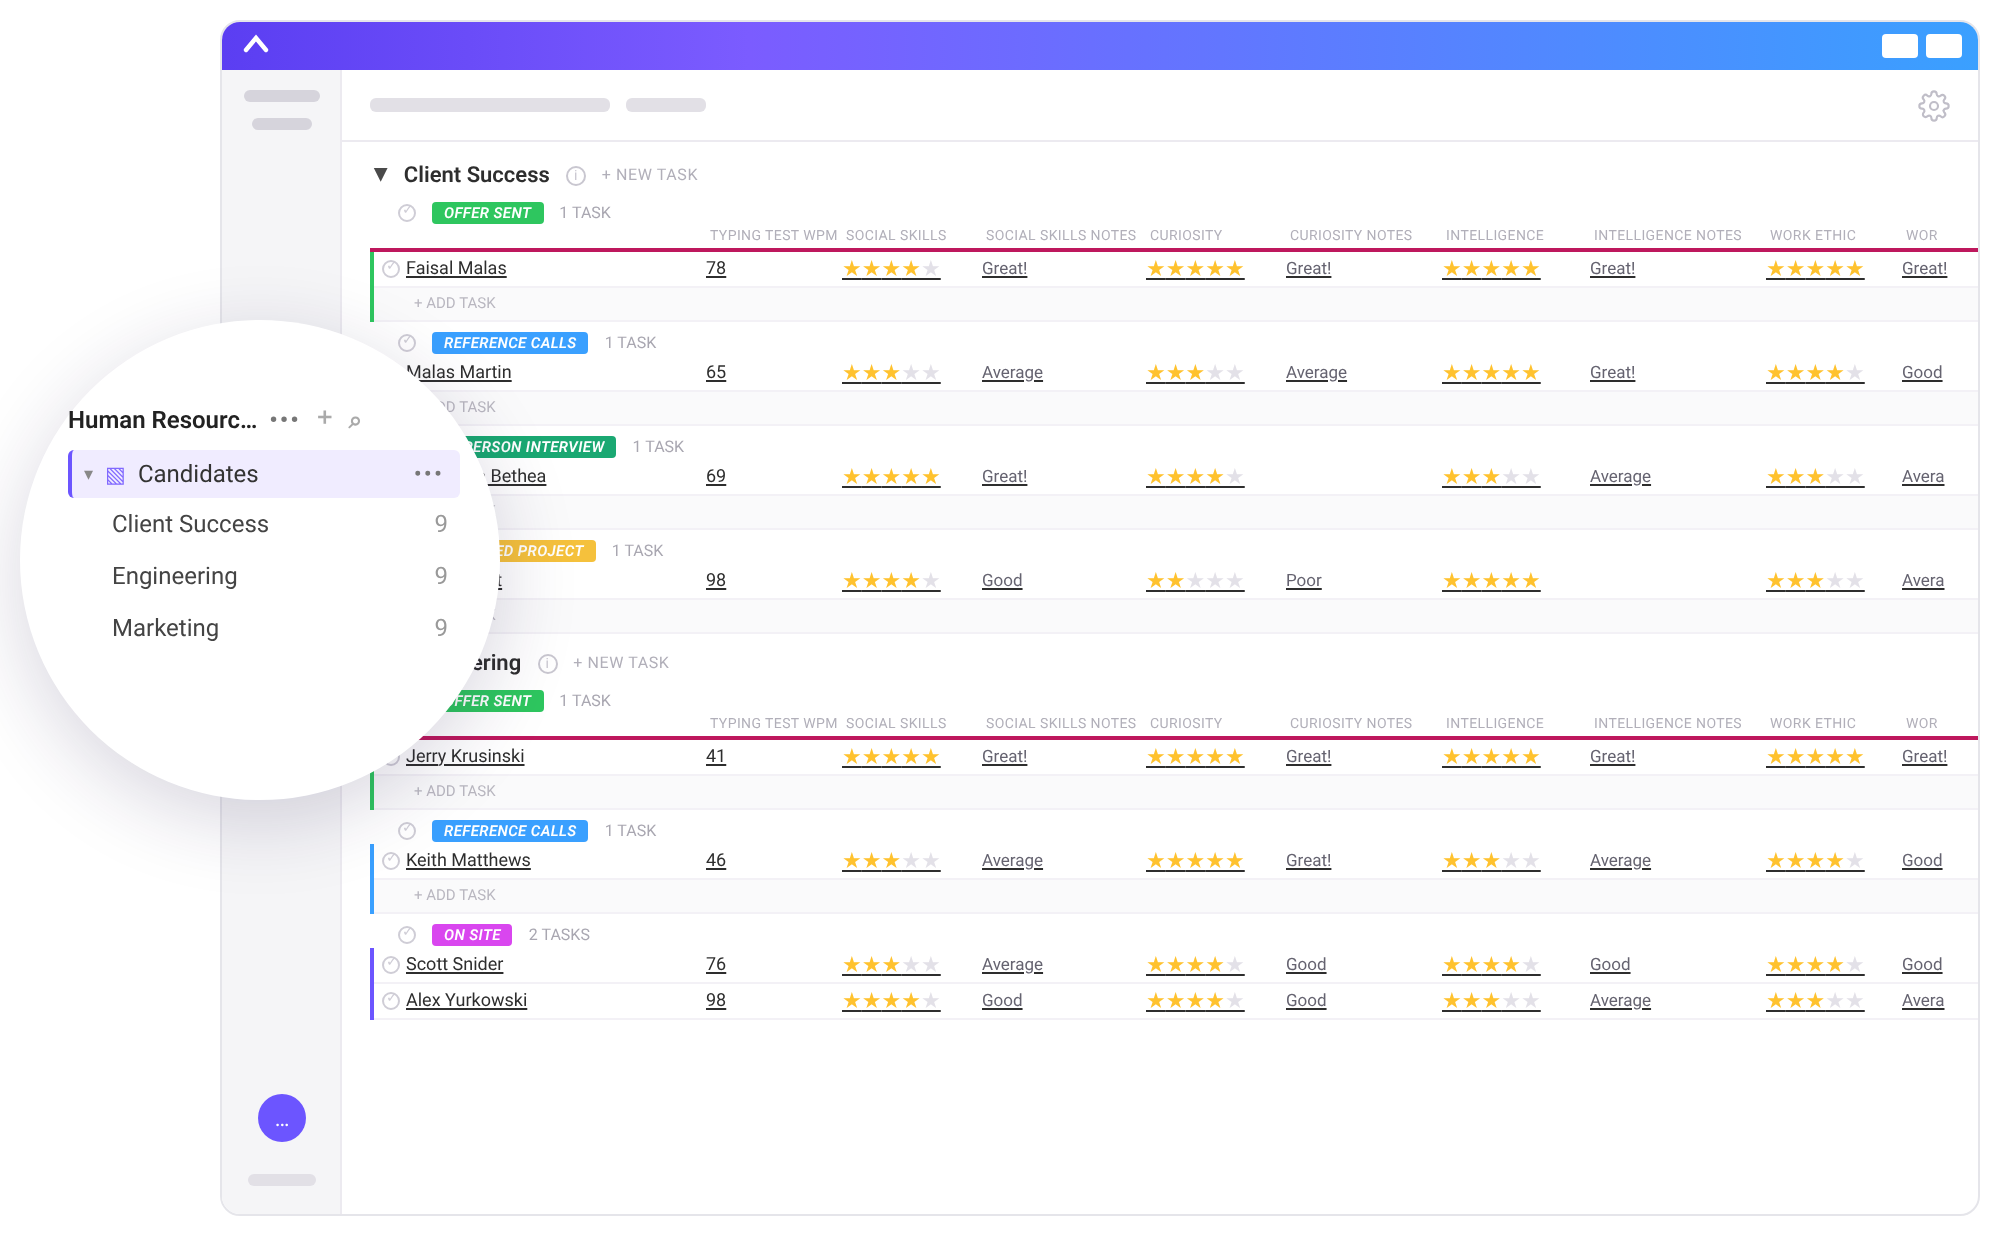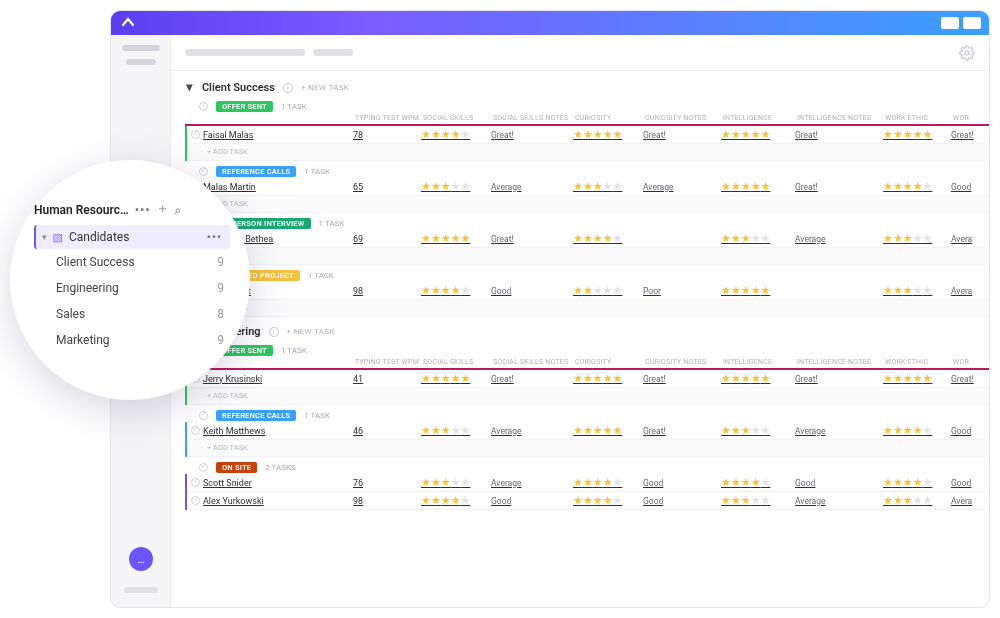--- a/index.html
+++ b/index.html
@@ -55,21 +55,21 @@
   .group-title { font-weight:600; color:#2e2e2e; font-size:11px; }
   .info-dot { width:10px; height:10px; border:1px solid #c9c7d0; border-radius:50%; display:inline-flex; align-items:center; justify-content:center; font-size:7px; color:#c9c7d0; }
   .new-task { font-size:8px; color:#b1afb9; letter-spacing: .3px; }
 
   .status-block { margin-bottom: 2px; }
   .status-row {
     display:flex; align-items:center; gap:8px; padding: 3px 0 1px 14px;
     color:#a9a7b1; font-size:8px;
   }
   .status-chip {
-    padding: 1px 6px; border-radius: 2px; color:#fff; font-size:7.5px; font-weight:600; letter-spacing:.2px;
+    padding: 1px 6px; border-radius: 2px; color:#fff; font-size:7.5px; font-weight:600; letter-spacing:.2px;font-style:italic;
   }
   .headers {
     display:grid;
     grid-template-columns: 16px 150px 68px 70px 82px 70px 78px 74px 88px 68px 40px;
     gap: 0;
     font-size: 7px; color:#b1afb9; letter-spacing:.2px; padding: 1px 0 2px 4px;
     border-bottom: 2px solid #be185d;
   }
   .headers span { overflow:hidden; white-space:nowrap; }
 
@@ -525,21 +525,21 @@
                   </span>
                 </span>
                 <span class="note-txt">Good</span>
               </div>
               <div class="add-row">+ ADD TASK</div>
             </div>
           </div>
           <div class="status-block">
             <div class="status-row">
               <span class="circle-check"></span>
-              <span class="status-chip" style="background:#c2410c">ON SITE</span>
+              <span class="status-chip" style="background:#d946ef">ON SITE</span>
               <span>2 TASKS</span>
             </div>
             <div class="bar-wrap" style="border-left-color:#6c55ff">
               <div class="row">
                 <span class="rc">
                   <span class="circle-check" style="margin-left:4px"></span>
                 </span>
                 <span>Scott Snider</span>
                 <span class="val">76</span>
                 <span>
@@ -652,20 +652,16 @@
   </div>
   <div class="item">
     <span>Client Success</span>
     <span class="cnt">9</span>
   </div>
   <div class="item">
     <span>Engineering</span>
     <span class="cnt">9</span>
   </div>
   <div class="item">
-    <span>Sales</span>
-    <span class="cnt">8</span>
-  </div>
-  <div class="item">
     <span>Marketing</span>
     <span class="cnt">9</span>
   </div>
 </div>
 
 </body></html>

